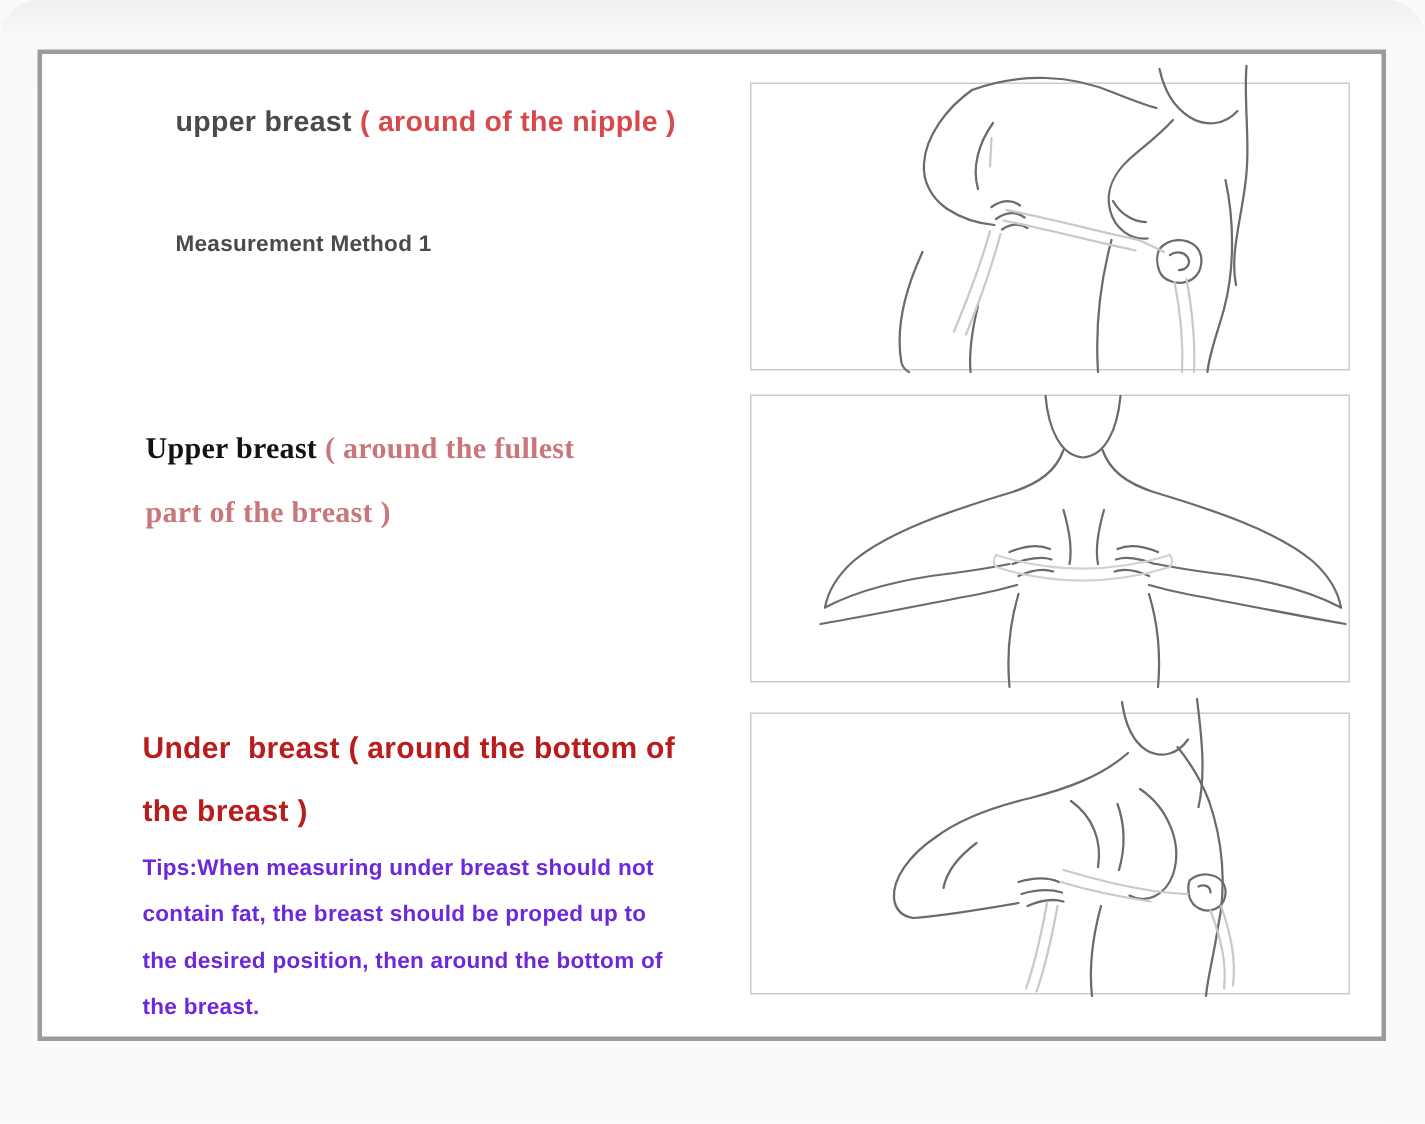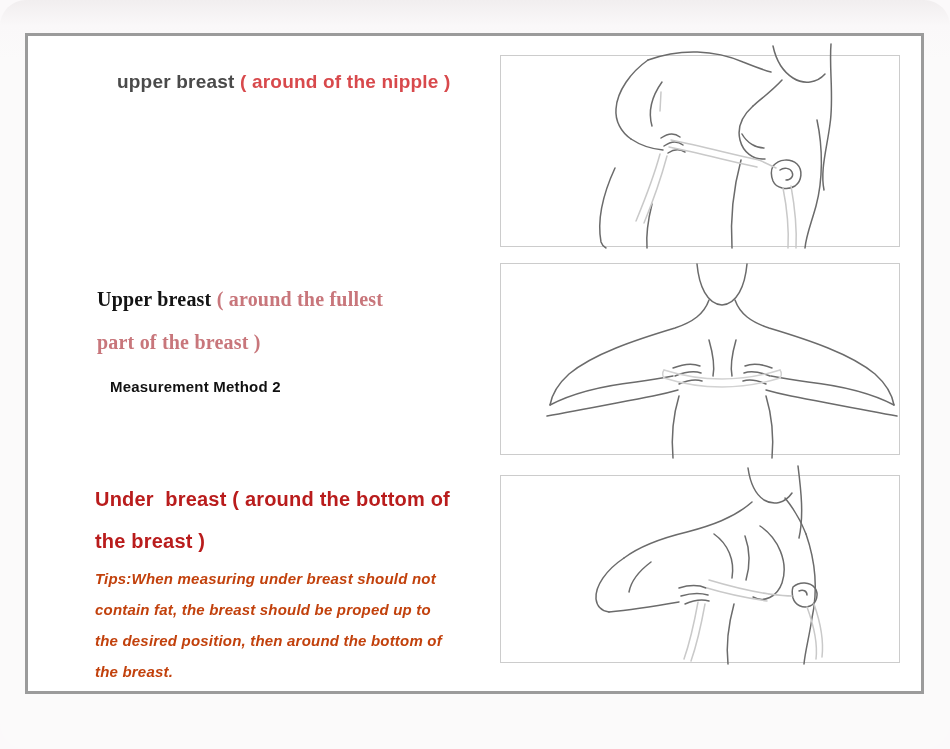--- a/index.html
+++ b/index.html
@@ -27,41 +27,42 @@
   .h2 .red { color:#c8767b; }
   .h3 { left:67px; top:442px; font-size:20px; line-height:42px; color:#b91c1c; }
   .method {
     font-weight:bold; font-size:15px; letter-spacing:0.2px;
   }
   .m1 { left:89px; top:118px; color:#4a4a4a; }
   .m2 { left:82px; top:342px; color:#111111; }
   .tips {
     left:67px; top:527px; width:420px;
     font-weight:bold; font-size:15px; line-height:31px;
-    color:#c2410c; white-space:pre-wrap; letter-spacing:0.2px;font-style:italic;
+    color:#6d28d9; white-space:pre-wrap; letter-spacing:0.2px;
   }
   .panel {
     box-sizing:border-box; border:1px solid #cccccc; background:#ffffff;
     left:472px; width:400px;
   }
   .p1 { top:19px;  height:192px; }
   .p2 { top:227px; height:192px; }
   .p3 { top:439px; height:188px; }
   .panel svg { position:absolute; left:0; top:0; overflow:visible; display:block; }
   .ink  { stroke:#6b6b6b; fill:none; stroke-width:1.5; stroke-linecap:round; stroke-linejoin:round; }
   .tape { stroke:#c9c9c9; fill:none; stroke-width:1.5; stroke-linecap:round; stroke-linejoin:round; }
   .tape2{ stroke:#d2d2d2; fill:none; stroke-width:1.5; stroke-linecap:round; stroke-linejoin:round; }
 </style>
 </head>
 <body>
 
 <div class="page">
   <div class="frame">
 
     <div class="abs heading h1"><span>upper breast </span><span class="red">( around of the nipple )</span></div>
+    <div class="abs method m1">Measurement Method 1</div>
 
     <div class="abs panel p1">
       <svg width="400" height="192" viewBox="0 0 400 192">
         <g class="ink">
           <path d="M147,4 C130,16 116,35 115,53 C114,65 120,76 130,83"></path>
           <path d="M130,83 C139,89 151,93 162,94"></path>
           <path d="M161,26 C151,40 147,56 151,70"></path>
           <path d="M147,4 C180,-8 214,-6 242,6 C252,10 262,14 270,16"></path>
           <path d="M272,-10 C275,4 281,15 292,22 C303,29 316,27 324,18"></path>
           <path d="M281,24 C272,34 261,42 252,50"></path>
@@ -84,21 +85,20 @@
           <path d="M159,98 C152,124 142,148 135,165"></path>
           <path d="M166,100 C159,126 150,150 143,167"></path>
           <path d="M282,132 C286,152 288,172 287,192"></path>
           <path d="M290,130 C294,152 296,172 295,192"></path>
         </g>
       </svg>
     </div>
 
     <div class="abs heading h2"><span>Upper breast </span><span class="red">( around the fullest
 part of the breast )</span></div>
-    <div class="abs method m2">Measurement Method 2</div>
 
     <div class="abs panel p2">
       <svg width="400" height="192" viewBox="0 0 400 192">
         <g class="ink">
           <path d="M196,0 C198,22 206,40 221,41 C236,40 244,22 246,0"></path>
           <path d="M208,36 C203,50 192,58 174,64 C134,76 92,90 68,110 C58,119 51,130 49,141"></path>
           <path d="M234,36 C239,50 250,58 268,64 C308,76 350,90 374,110 C384,119 391,130 393,141"></path>
           <path d="M49,141 C70,130 100,122 135,118 C150,116 162,114 172,112"></path>
           <path d="M46,152 C75,147 115,139 152,132 C162,130 170,128 177,126"></path>
           <path d="M393,141 C372,130 342,122 307,118 C292,116 280,114 270,112"></path>

